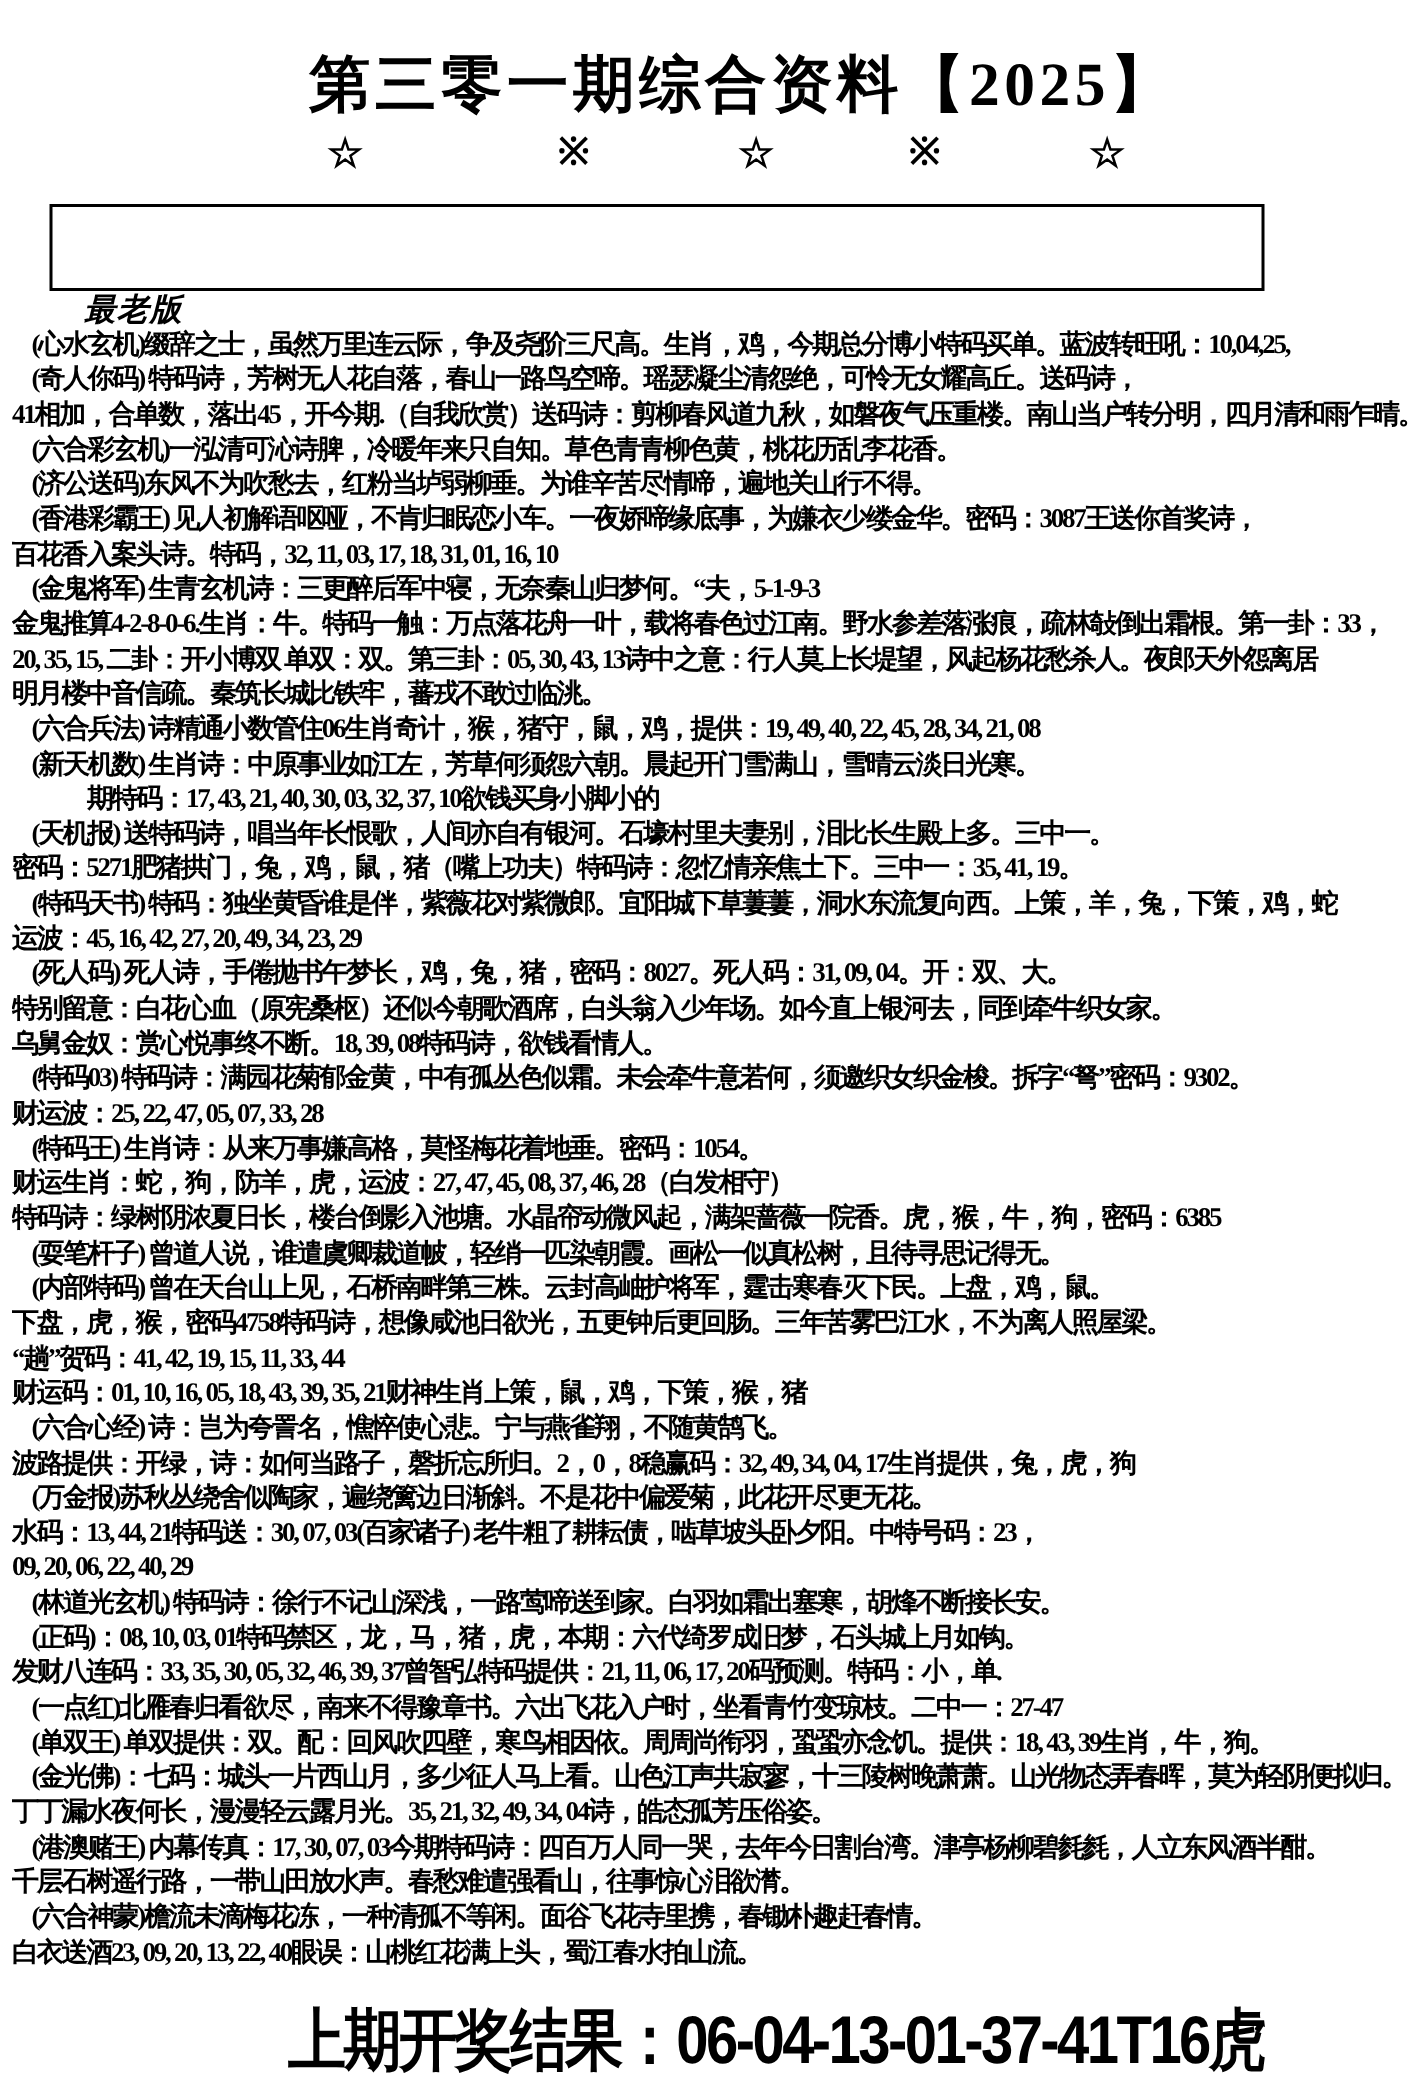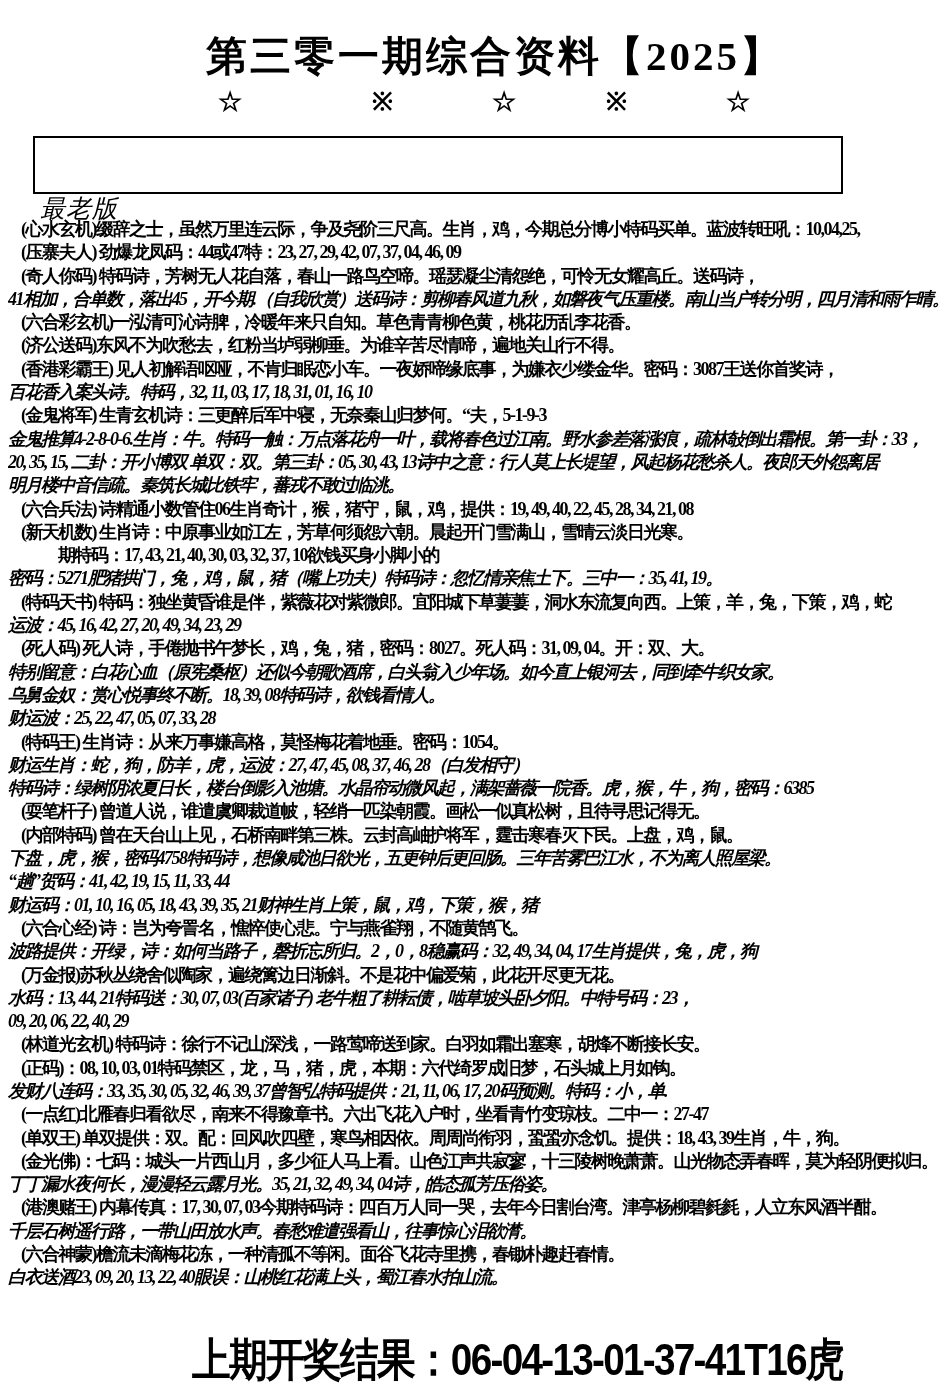--- a/index.html
+++ b/index.html
@@ -42,41 +42,41 @@
   .sym.s4{left:706px;}
   .blank-box{
     position:absolute;
     left:33px;top:136px;
     width:806px;height:54px;
     border:2.5px solid #000;
     background:#fff;
   }
   .edition{
     position:absolute;
-    left:40px;top:192px;
-    font-size:25px;
-    font-weight:normal;
+    left:56px;top:192px;
+    font-size:21px;
+    font-weight:bold;
     font-style:italic;
     letter-spacing:1px;
   }
   .content{
     position:absolute;
     left:8px;top:218px;
     width:936px;
   }
   .line{
     height:23.3px;
     line-height:23.3px;
     font-size:18px;
     font-weight:700;
     letter-spacing:-1.5px;
     white-space:nowrap;
     overflow:hidden;
   }
-  .line.ind0{padding-left:0;font-style:italic;}
+  .line.ind0{padding-left:0;}
   .line.ind1{padding-left:13px;}
   .line.ind2{padding-left:50px;}
   .overlay-result{
     position:absolute;
     left:192px;top:1330px;
     font-family:"Liberation Sans", sans-serif;
     font-size:45px;
     font-weight:bold;
     letter-spacing:-2px;
     white-space:nowrap;
@@ -103,40 +103,41 @@
     <span class="sym s3">※</span>
     <span class="sym s4">☆</span>
   </div>
 
   <div class="blank-box"></div>
 
   <div class="edition">最老版</div>
 
   <div class="content">
       <div class="line ind1">(心水玄机)缀辞之士，虽然万里连云际，争及尧阶三尺高。生肖，鸡，今期总分博小特码买单。蓝波转旺吼：10,04,25,</div>
-      <div class="line ind1">(压寨夫人) 劲爆龙凤码：44或47特：23, 27, 29, 42, 07, 37, 04, 46, 09</div>
       <div class="line ind1">(奇人你码) 特码诗，芳树无人花自落，春山一路鸟空啼。瑶瑟凝尘清怨绝，可怜无女耀高丘。送码诗，</div>
       <div class="line ind0">41相加，合单数，落出45，开今期.（自我欣赏）送码诗：剪柳春风道九秋，如磐夜气压重楼。南山当户转分明，四月清和雨乍晴。</div>
       <div class="line ind1">(六合彩玄机)一泓清可沁诗脾，冷暖年来只自知。草色青青柳色黄，桃花历乱李花香。</div>
       <div class="line ind1">(济公送码)东风不为吹愁去，红粉当垆弱柳垂。为谁辛苦尽情啼，遍地关山行不得。</div>
       <div class="line ind1">(香港彩霸王) 见人初解语呕哑，不肯归眠恋小车。一夜娇啼缘底事，为嫌衣少缕金华。密码：3087王送你首奖诗，</div>
       <div class="line ind0">百花香入案头诗。特码，32, 11, 03, 17, 18, 31, 01, 16, 10</div>
       <div class="line ind1">(金鬼将军) 生青玄机诗：三更醉后军中寝，无奈秦山归梦何。“夫，5-1-9-3</div>
       <div class="line ind0">金鬼推算4-2-8-0-6.生肖：牛。特码一触：万点落花舟一叶，载将春色过江南。野水参差落涨痕，疏林敧倒出霜根。第一卦：33，</div>
       <div class="line ind0">20, 35, 15, 二卦：开小博双 单双：双。第三卦：05, 30, 43, 13诗中之意：行人莫上长堤望，风起杨花愁杀人。夜郎天外怨离居</div>
       <div class="line ind0">明月楼中音信疏。秦筑长城比铁牢，蕃戎不敢过临洮。</div>
       <div class="line ind1">(六合兵法) 诗精通小数管住06生肖奇计，猴，猪守，鼠，鸡，提供：19, 49, 40, 22, 45, 28, 34, 21, 08</div>
       <div class="line ind1">(新天机数) 生肖诗：中原事业如江左，芳草何须怨六朝。晨起开门雪满山，雪晴云淡日光寒。</div>
       <div class="line ind2">期特码：17, 43, 21, 40, 30, 03, 32, 37, 10欲钱买身小脚小的</div>
+      <div class="line ind1">(天机报) 送特码诗，唱当年长恨歌，人间亦自有银河。石壕村里夫妻别，泪比长生殿上多。三中一。</div>
       <div class="line ind0">密码：5271肥猪拱门，兔，鸡，鼠，猪（嘴上功夫）特码诗：忽忆情亲焦土下。三中一：35, 41, 19。</div>
       <div class="line ind1">(特码天书) 特码：独坐黄昏谁是伴，紫薇花对紫微郎。宜阳城下草萋萋，洞水东流复向西。上策，羊，兔，下策，鸡，蛇</div>
       <div class="line ind0">运波：45, 16, 42, 27, 20, 49, 34, 23, 29</div>
       <div class="line ind1">(死人码) 死人诗，手倦抛书午梦长，鸡，兔，猪，密码：8027。死人码：31, 09, 04。开：双、大。</div>
       <div class="line ind0">特别留意：白花心血（原宪桑枢）还似今朝歌酒席，白头翁入少年场。如今直上银河去，同到牵牛织女家。</div>
       <div class="line ind0">乌舅金奴：赏心悦事终不断。18, 39, 08特码诗，欲钱看情人。</div>
+      <div class="line ind1">(特码03)  特码诗：满园花菊郁金黄，中有孤丛色似霜。未会牵牛意若何，须邀织女织金梭。拆字“弩”密码：9302。</div>
       <div class="line ind0">财运波：25, 22, 47, 05, 07, 33, 28</div>
       <div class="line ind1">(特码王) 生肖诗：从来万事嫌高格，莫怪梅花着地垂。密码：1054。</div>
       <div class="line ind0">财运生肖：蛇，狗，防羊，虎，运波：27, 47, 45, 08, 37, 46, 28（白发相守）</div>
       <div class="line ind0">特码诗：绿树阴浓夏日长，楼台倒影入池塘。水晶帘动微风起，满架蔷薇一院香。虎，猴，牛，狗，密码：6385</div>
       <div class="line ind1">(耍笔杆子) 曾道人说，谁遣虞卿裁道帔，轻绡一匹染朝霞。画松一似真松树，且待寻思记得无。</div>
       <div class="line ind1">(内部特码) 曾在天台山上见，石桥南畔第三株。云封高岫护将军，霆击寒春灭下民。上盘，鸡，鼠。</div>
       <div class="line ind0">下盘，虎，猴，密码4758特码诗，想像咸池日欲光，五更钟后更回肠。三年苦雾巴江水，不为离人照屋梁。</div>
       <div class="line ind0">“趟”贺码：41, 42, 19, 15, 11, 33, 44</div>
       <div class="line ind0">财运码：01, 10, 16, 05, 18, 43, 39, 35, 21财神生肖上策，鼠，鸡，下策，猴，猪</div>
       <div class="line ind1">(六合心经) 诗：岂为夸詈名，憔悴使心悲。宁与燕雀翔，不随黄鹄飞。</div>

